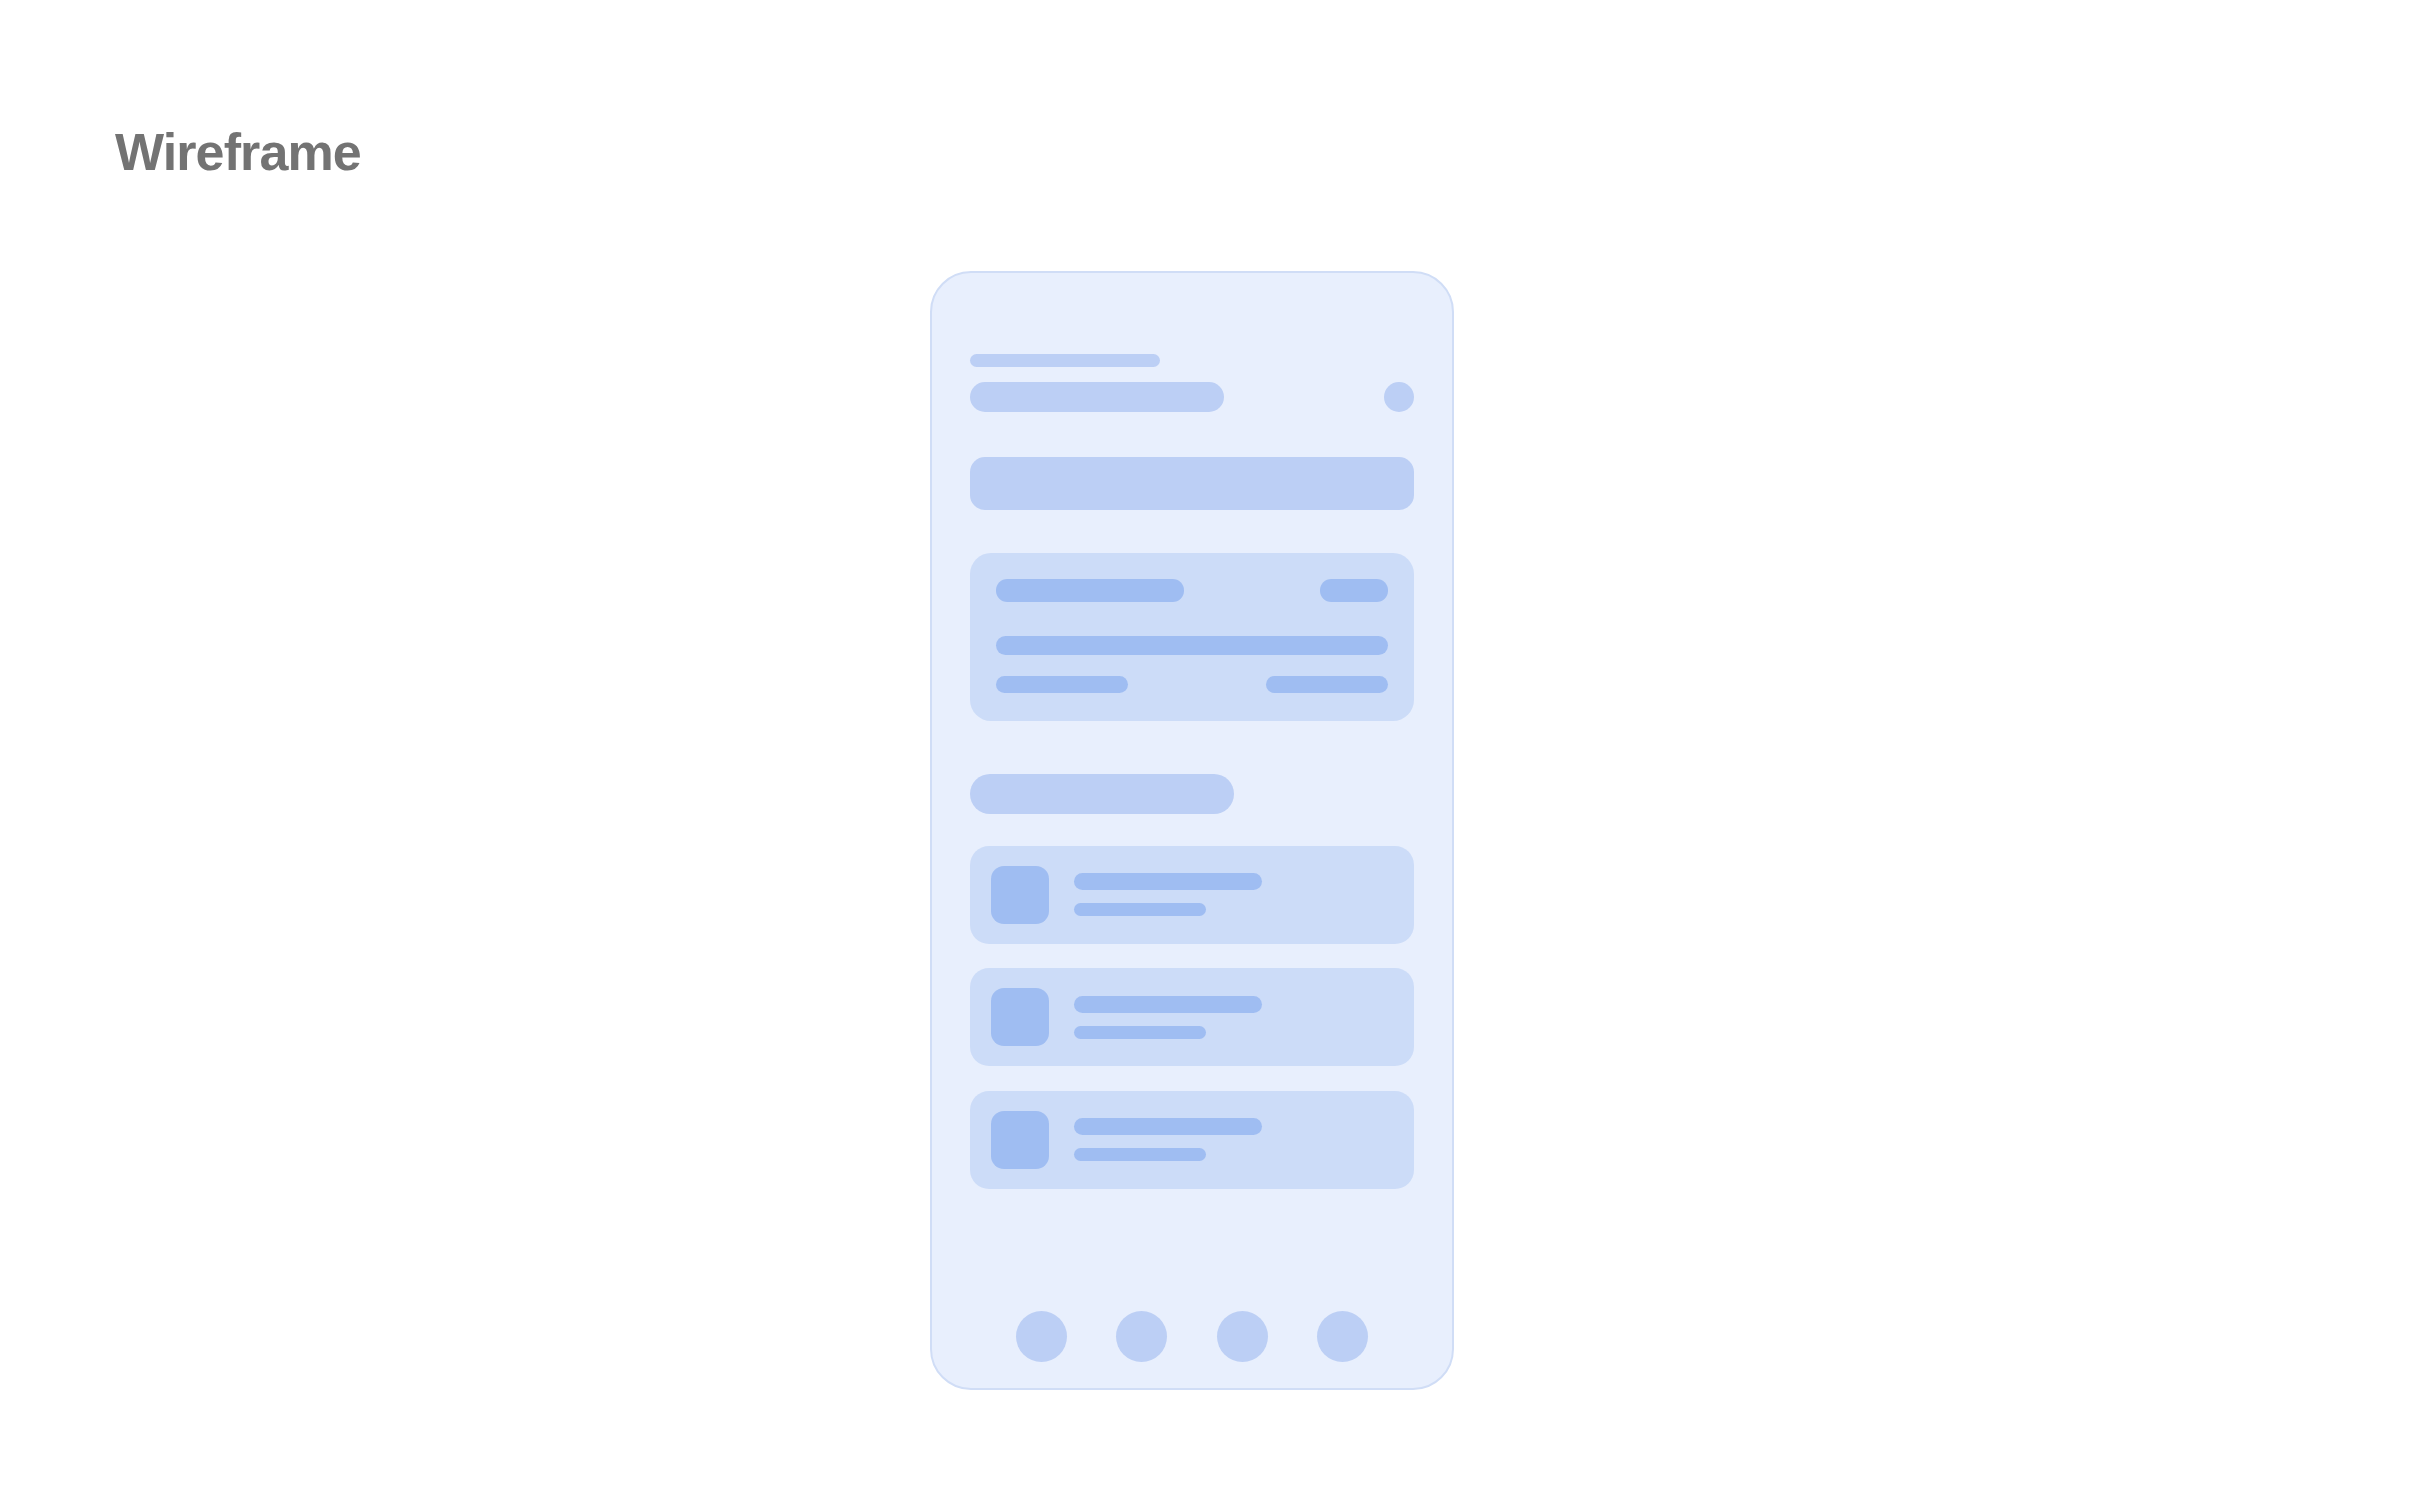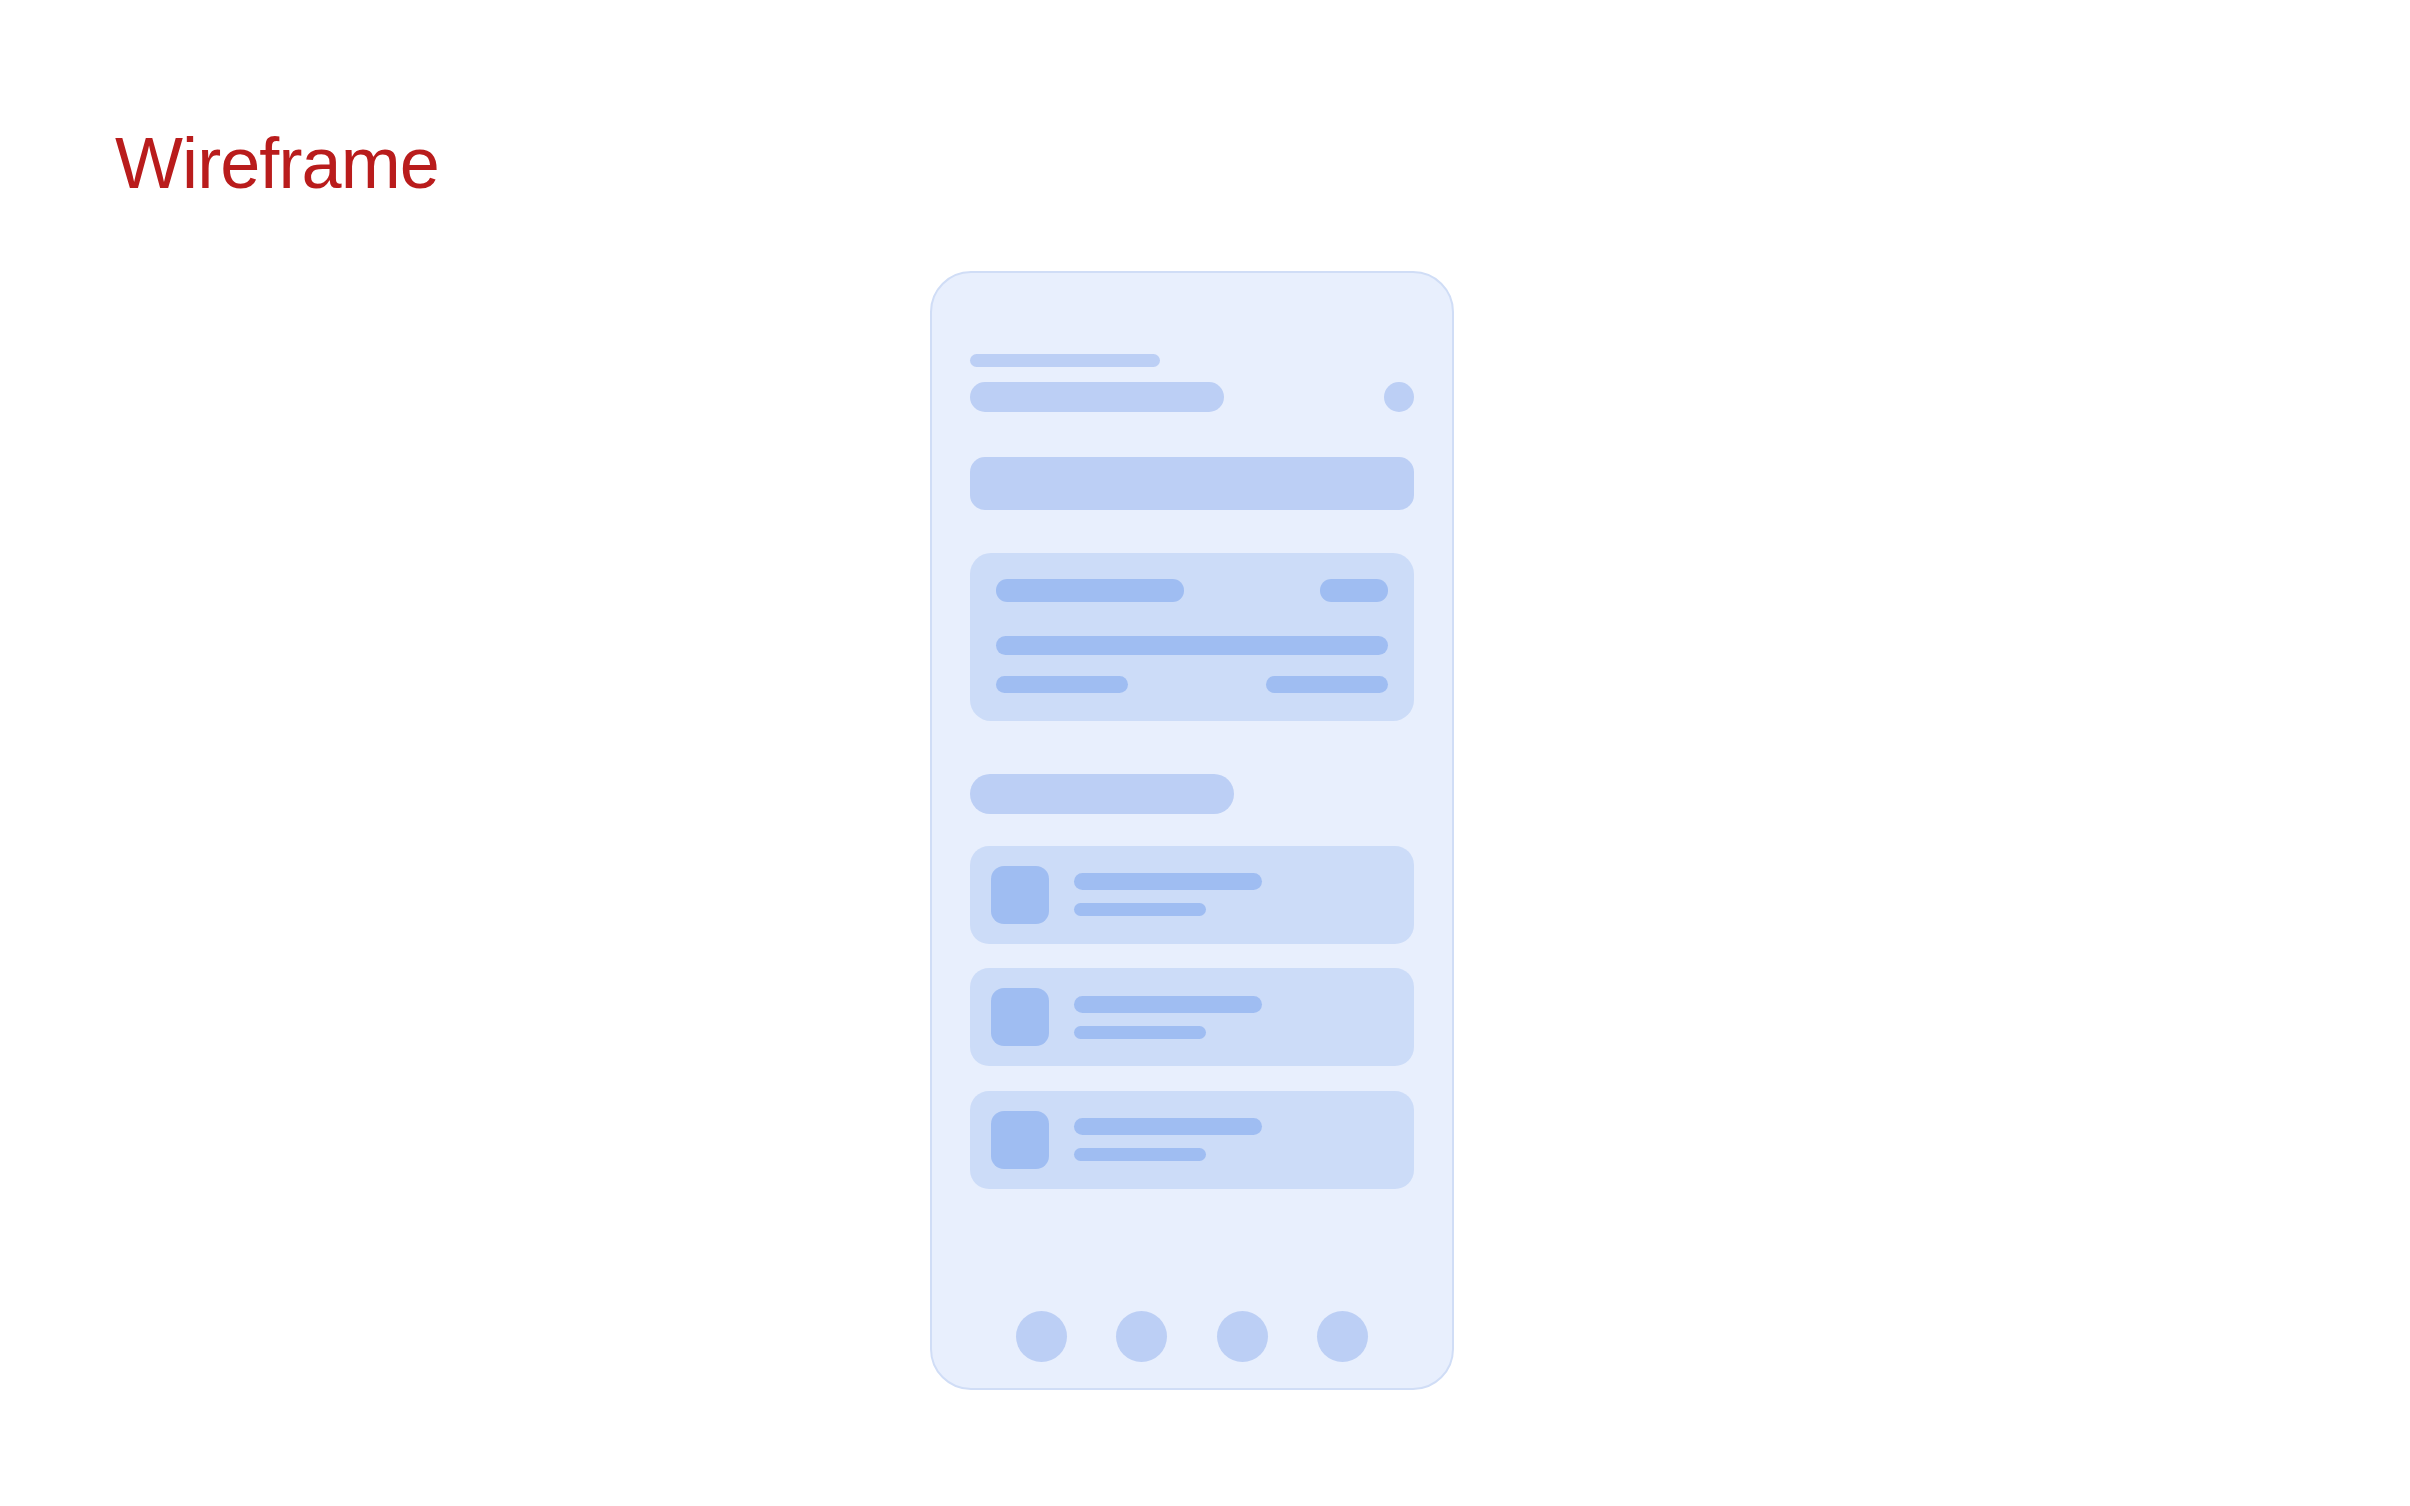--- a/index.html
+++ b/index.html
@@ -3,23 +3,23 @@
 <meta charset="utf-8">
 <style>
   * { box-sizing: border-box; margin: 0; padding: 0; }
   html, body { width: 2411px; height: 1507px; background: #ffffff; font-family: Arial, Helvetica, sans-serif; }
   .canvas { position: relative; width: 2411px; height: 1507px; }
 
   .page-title {
     position: absolute;
     left: 115px;
     top: 122px;
-    font-size: 72px;
-    font-weight: 400;
-    color: #b91c1c;
+    font-size: 52px;
+    font-weight: 700;
+    color: #737373;
     letter-spacing: -0.9px;
   }
 
   .device-frame {
     position: absolute;
     left: 930px;
     top: 271px;
     width: 524px;
     height: 1119px;
     background: #e8effd;

